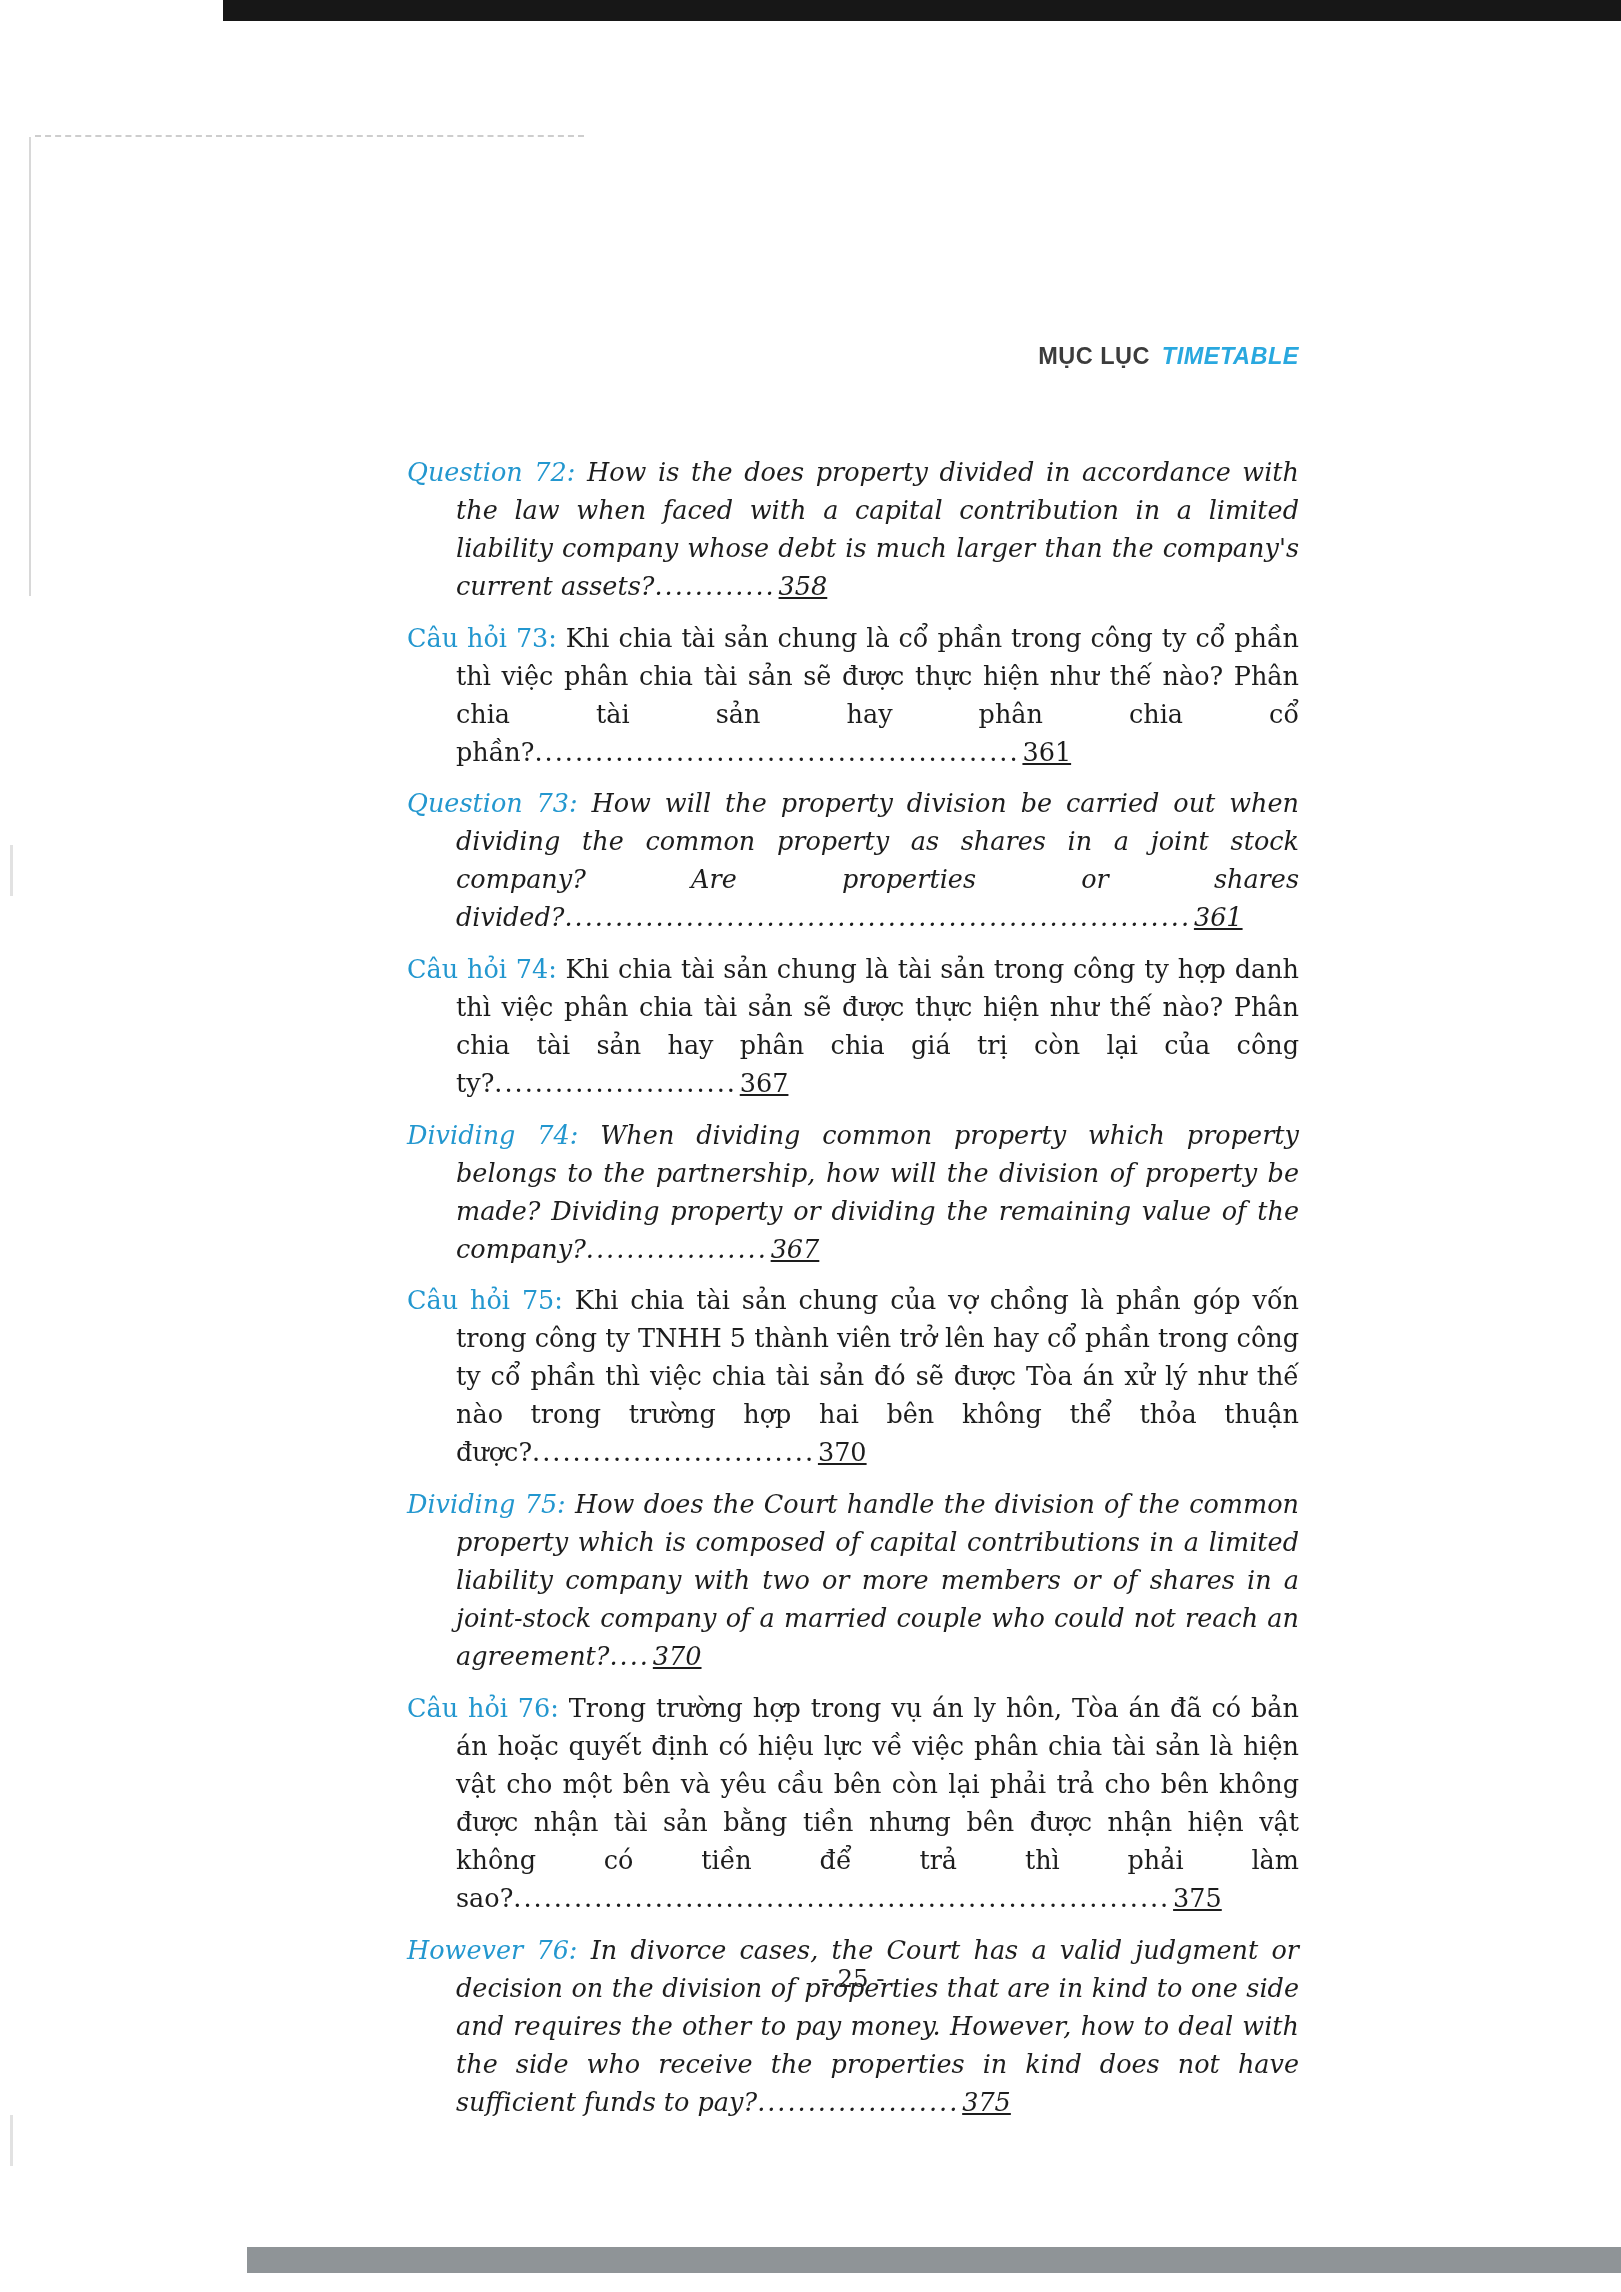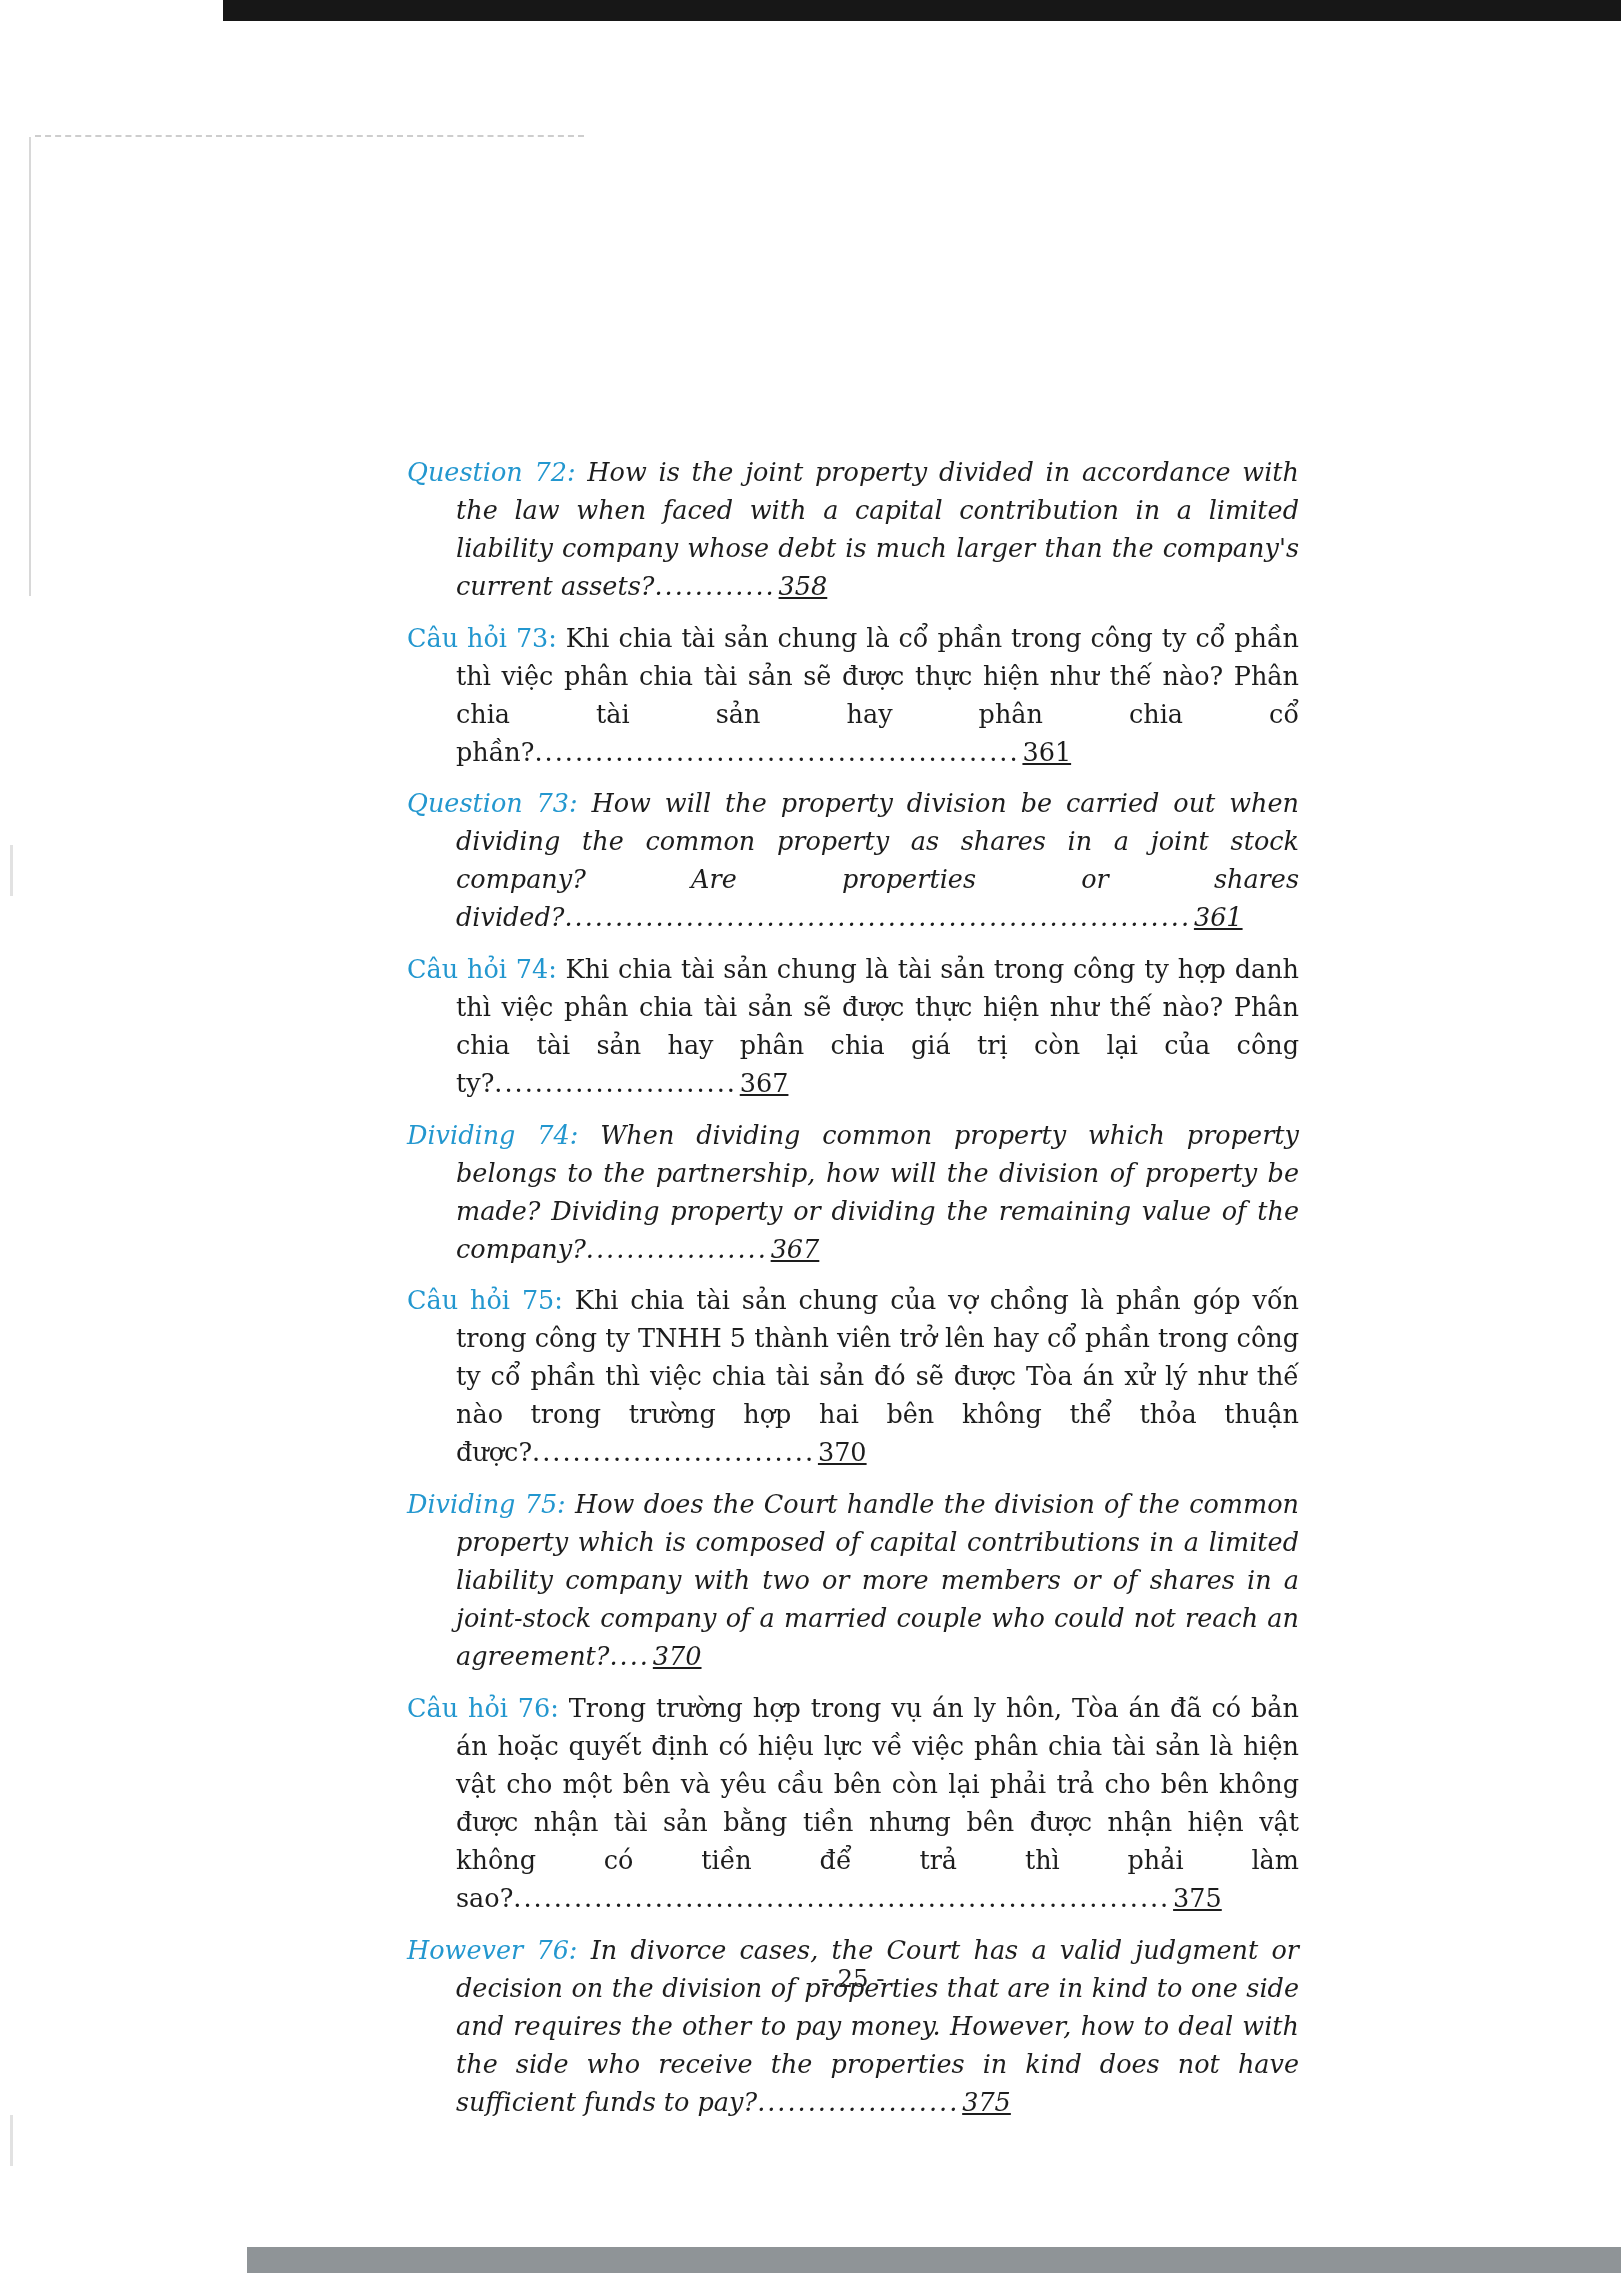--- a/index.html
+++ b/index.html
@@ -73,26 +73,29 @@
 
 <div class="sheet">
 
   <div class="scan-edge-top"></div>
   <div class="scan-fold-line"></div>
   <div class="page-edge-line"></div>
   <div class="edge-tick-1"></div>
   <div class="edge-tick-2"></div>
   <div class="scan-edge-bottom"></div>
 
+  <div class="header">
+    <span class="title">MỤC LỤC</span><span class="subtitle">TIMETABLE</span>
+  </div>
 
   <div class="toc">
 
     <p class="entry en">
       <span class="label">Question 72:</span>
-      <span class="txt">How is the joint property divided in accordance with the law when faced with a capital contribution in a limited liability company whose debt is much larger than the company's current assets?</span><span class="dots">............</span><span class="pagenum">358</span>
+      <span class="txt">How is the does property divided in accordance with the law when faced with a capital contribution in a limited liability company whose debt is much larger than the company's current assets?</span><span class="dots">............</span><span class="pagenum">358</span>
     </p>
 
     <p class="entry vi">
       <span class="label">Câu hỏi 73:</span>
       <span class="txt">Khi chia tài sản chung là cổ phần trong công ty cổ phần thì việc phân chia tài sản sẽ được thực hiện như thế nào? Phân chia tài sản hay phân chia cổ phần?</span><span class="dots">................................................</span><span class="pagenum">361</span>
     </p>
 
     <p class="entry en">
       <span class="label">Question 73:</span>
       <span class="txt">How will the property division be carried out when dividing the common property as shares in a joint stock company? Are properties or shares divided?</span><span class="dots">..............................................................</span><span class="pagenum">361</span>

